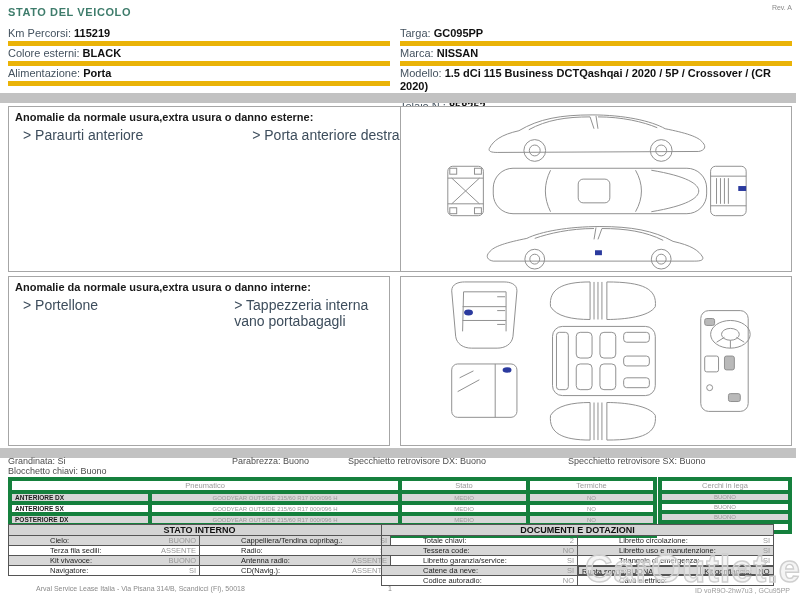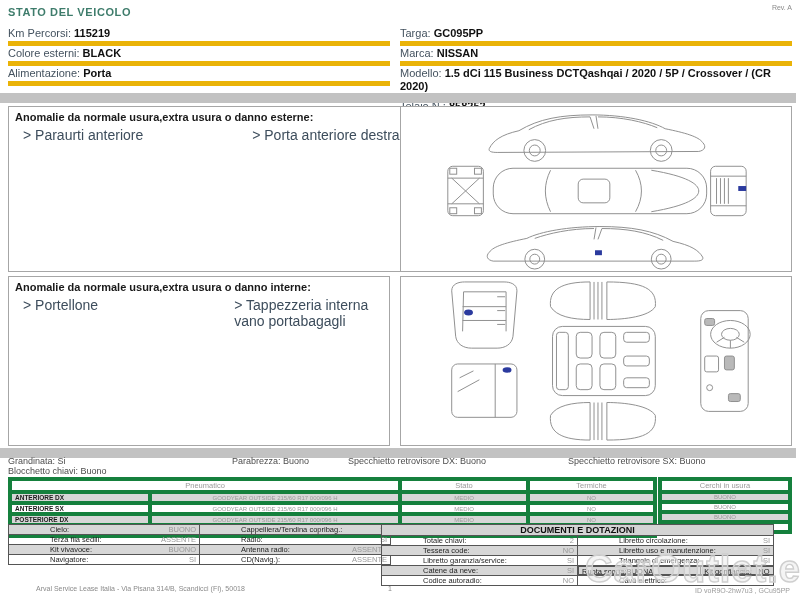--- a/index.html
+++ b/index.html
@@ -287,21 +287,21 @@
       <td class="spec">GOODYEAR OUTSIDE 215/60 R17 000/096 H</td>
       <td class="c">MEDIO</td>
       <td class="c">NO</td>
     </tr>
   </tbody>
     </table>
 
   <table class="ctable">
     <tbody>
         <tr class="thead">
-          <td>Cerchi in usura</td>
+          <td>Cerchi in lega</td>
         </tr>
     <tr class="g">
           <td class="c">BUONO</td>
         </tr>
     <tr>
           <td class="c">BUONO</td>
         </tr>
     <tr class="g">
           <td class="c">BUONO</td>
         </tr>
@@ -310,20 +310,23 @@
         </tr>
   </tbody>
     </table>
 
   <table class="btable left">
     <colgroup>
         <col style="width:191px">
         <col style="width:191px">
       </colgroup>
     <tbody>
+        <tr class="hdr">
+          <td colspan="2">STATO INTERNO</td>
+        </tr>
     <tr class="g">
       <td>
             <div class="pair">
               <span class="l">Cielo:</span>
               <span class="v">BUONO</span>
             </div>
           </td>
       <td>
             <div class="pair">
               <span class="l">Cappelliera/Tendina copribag.:</span>

